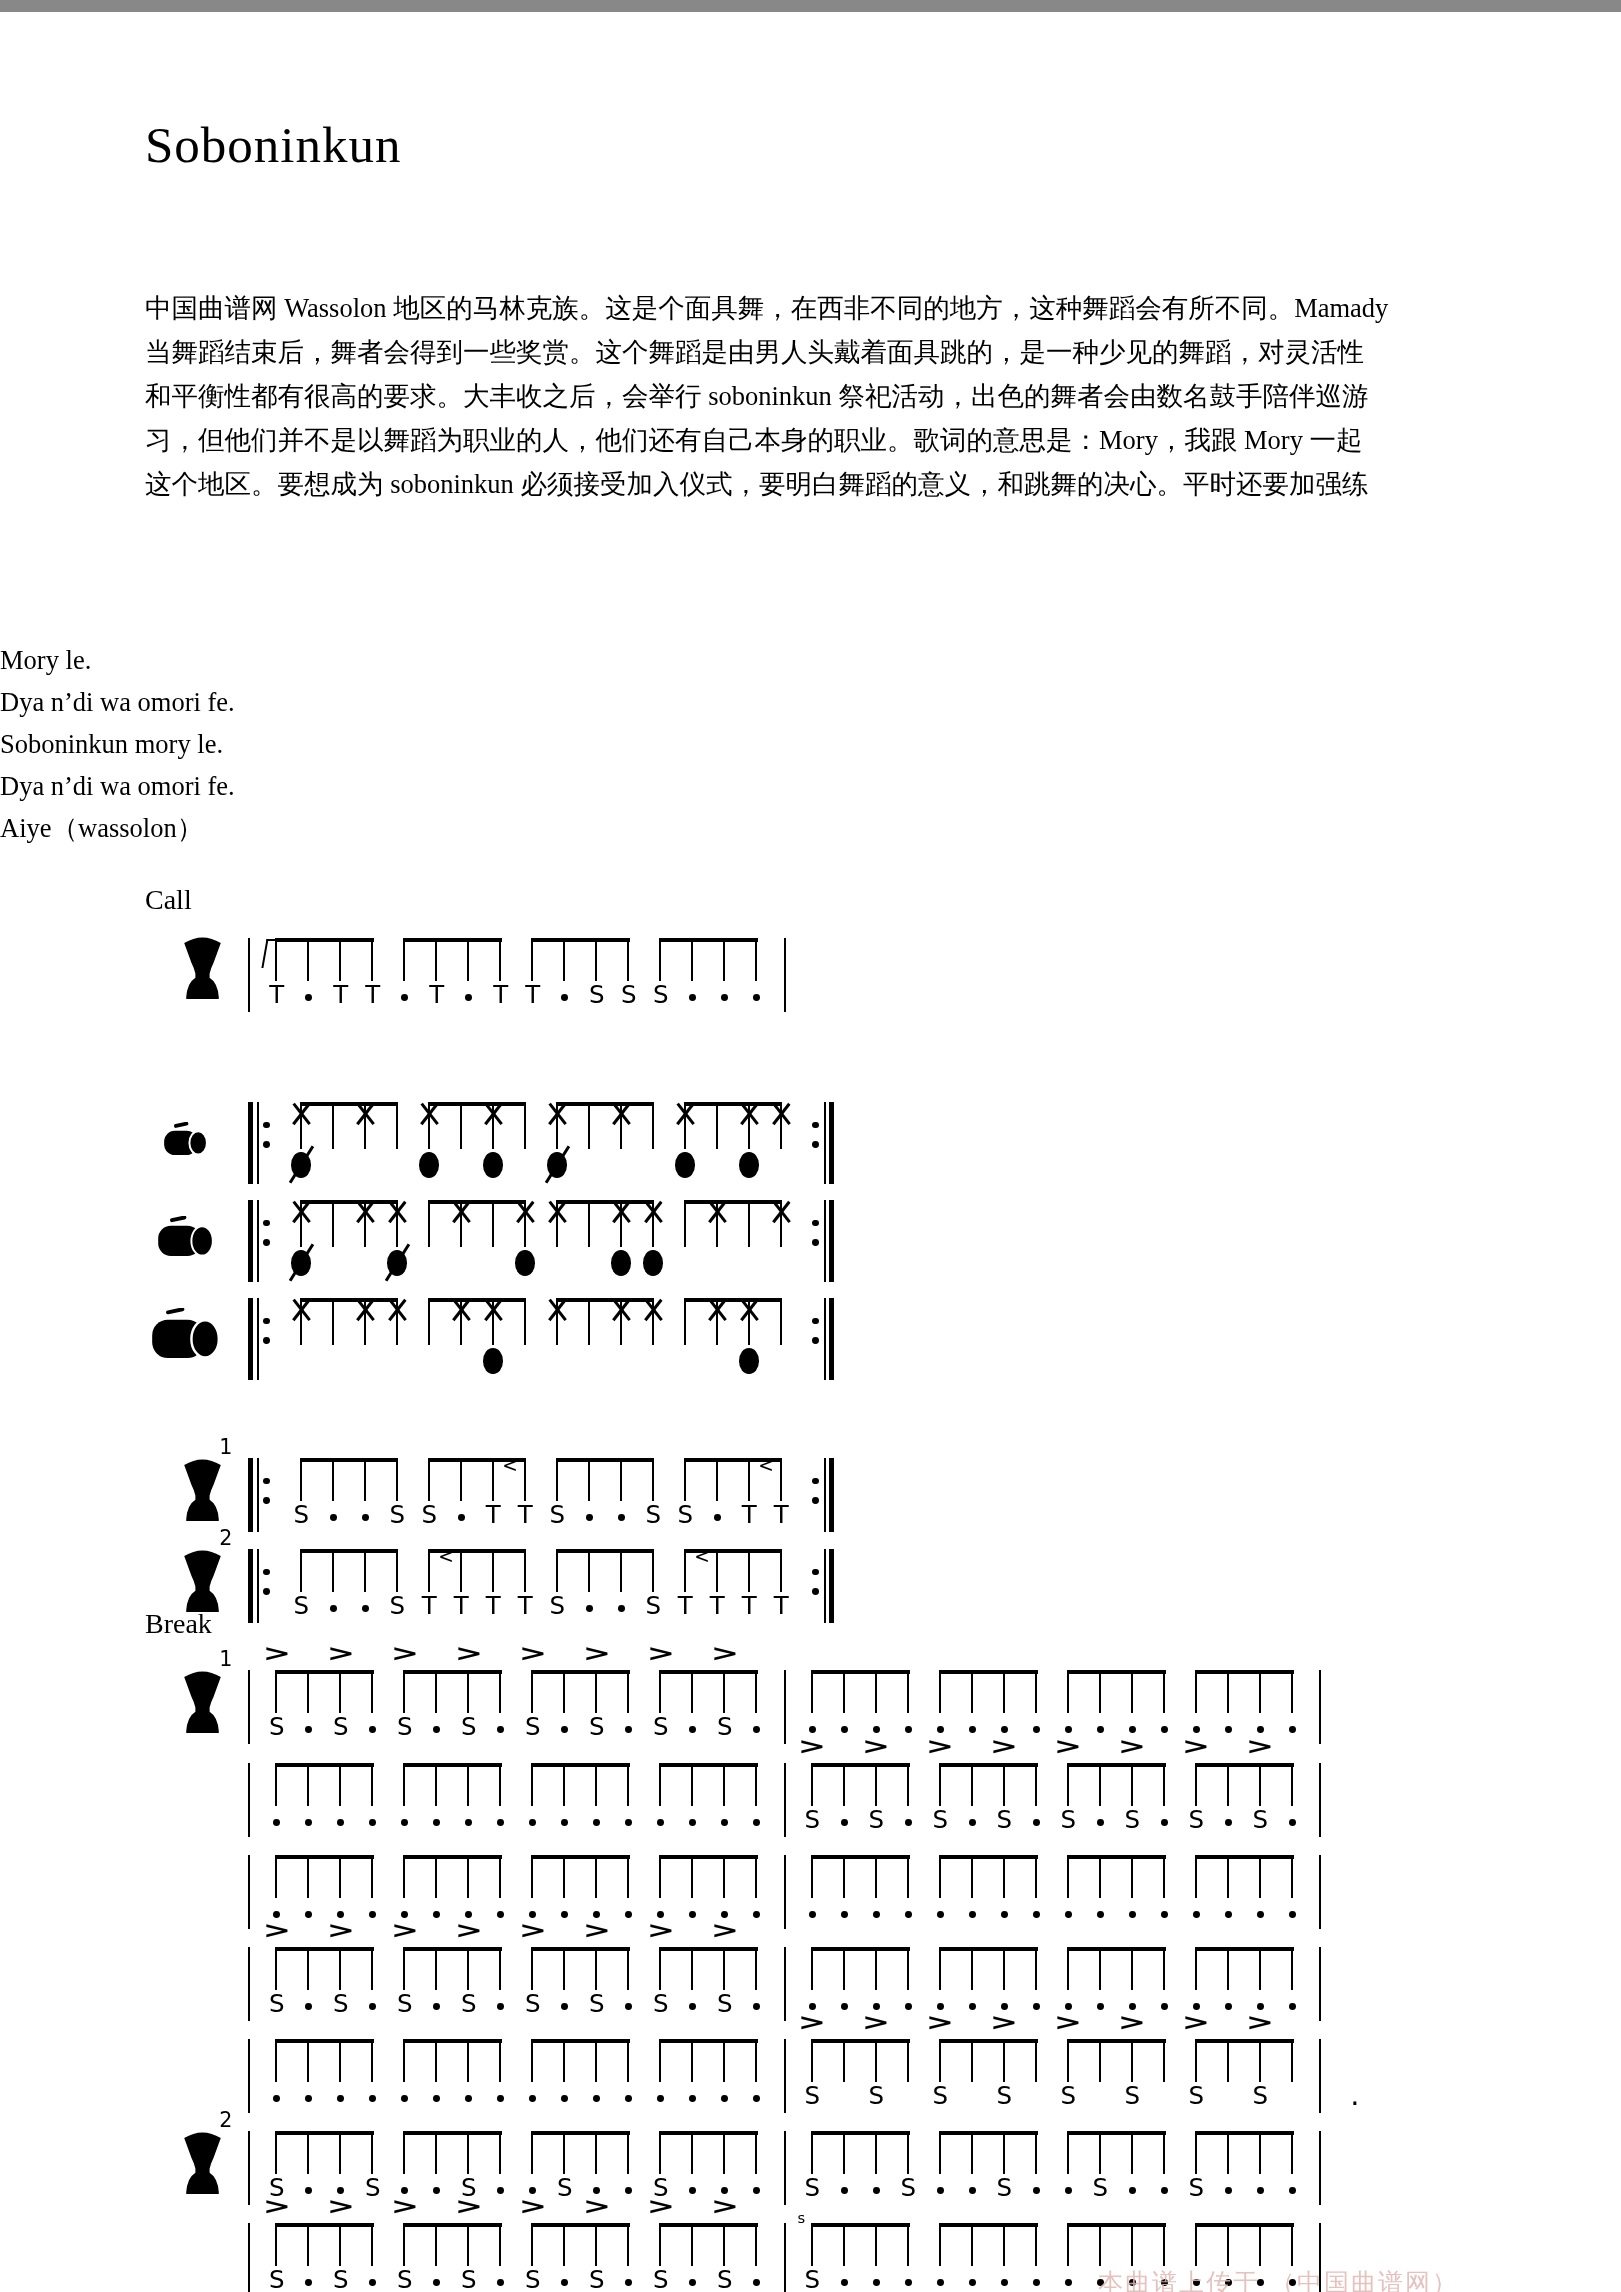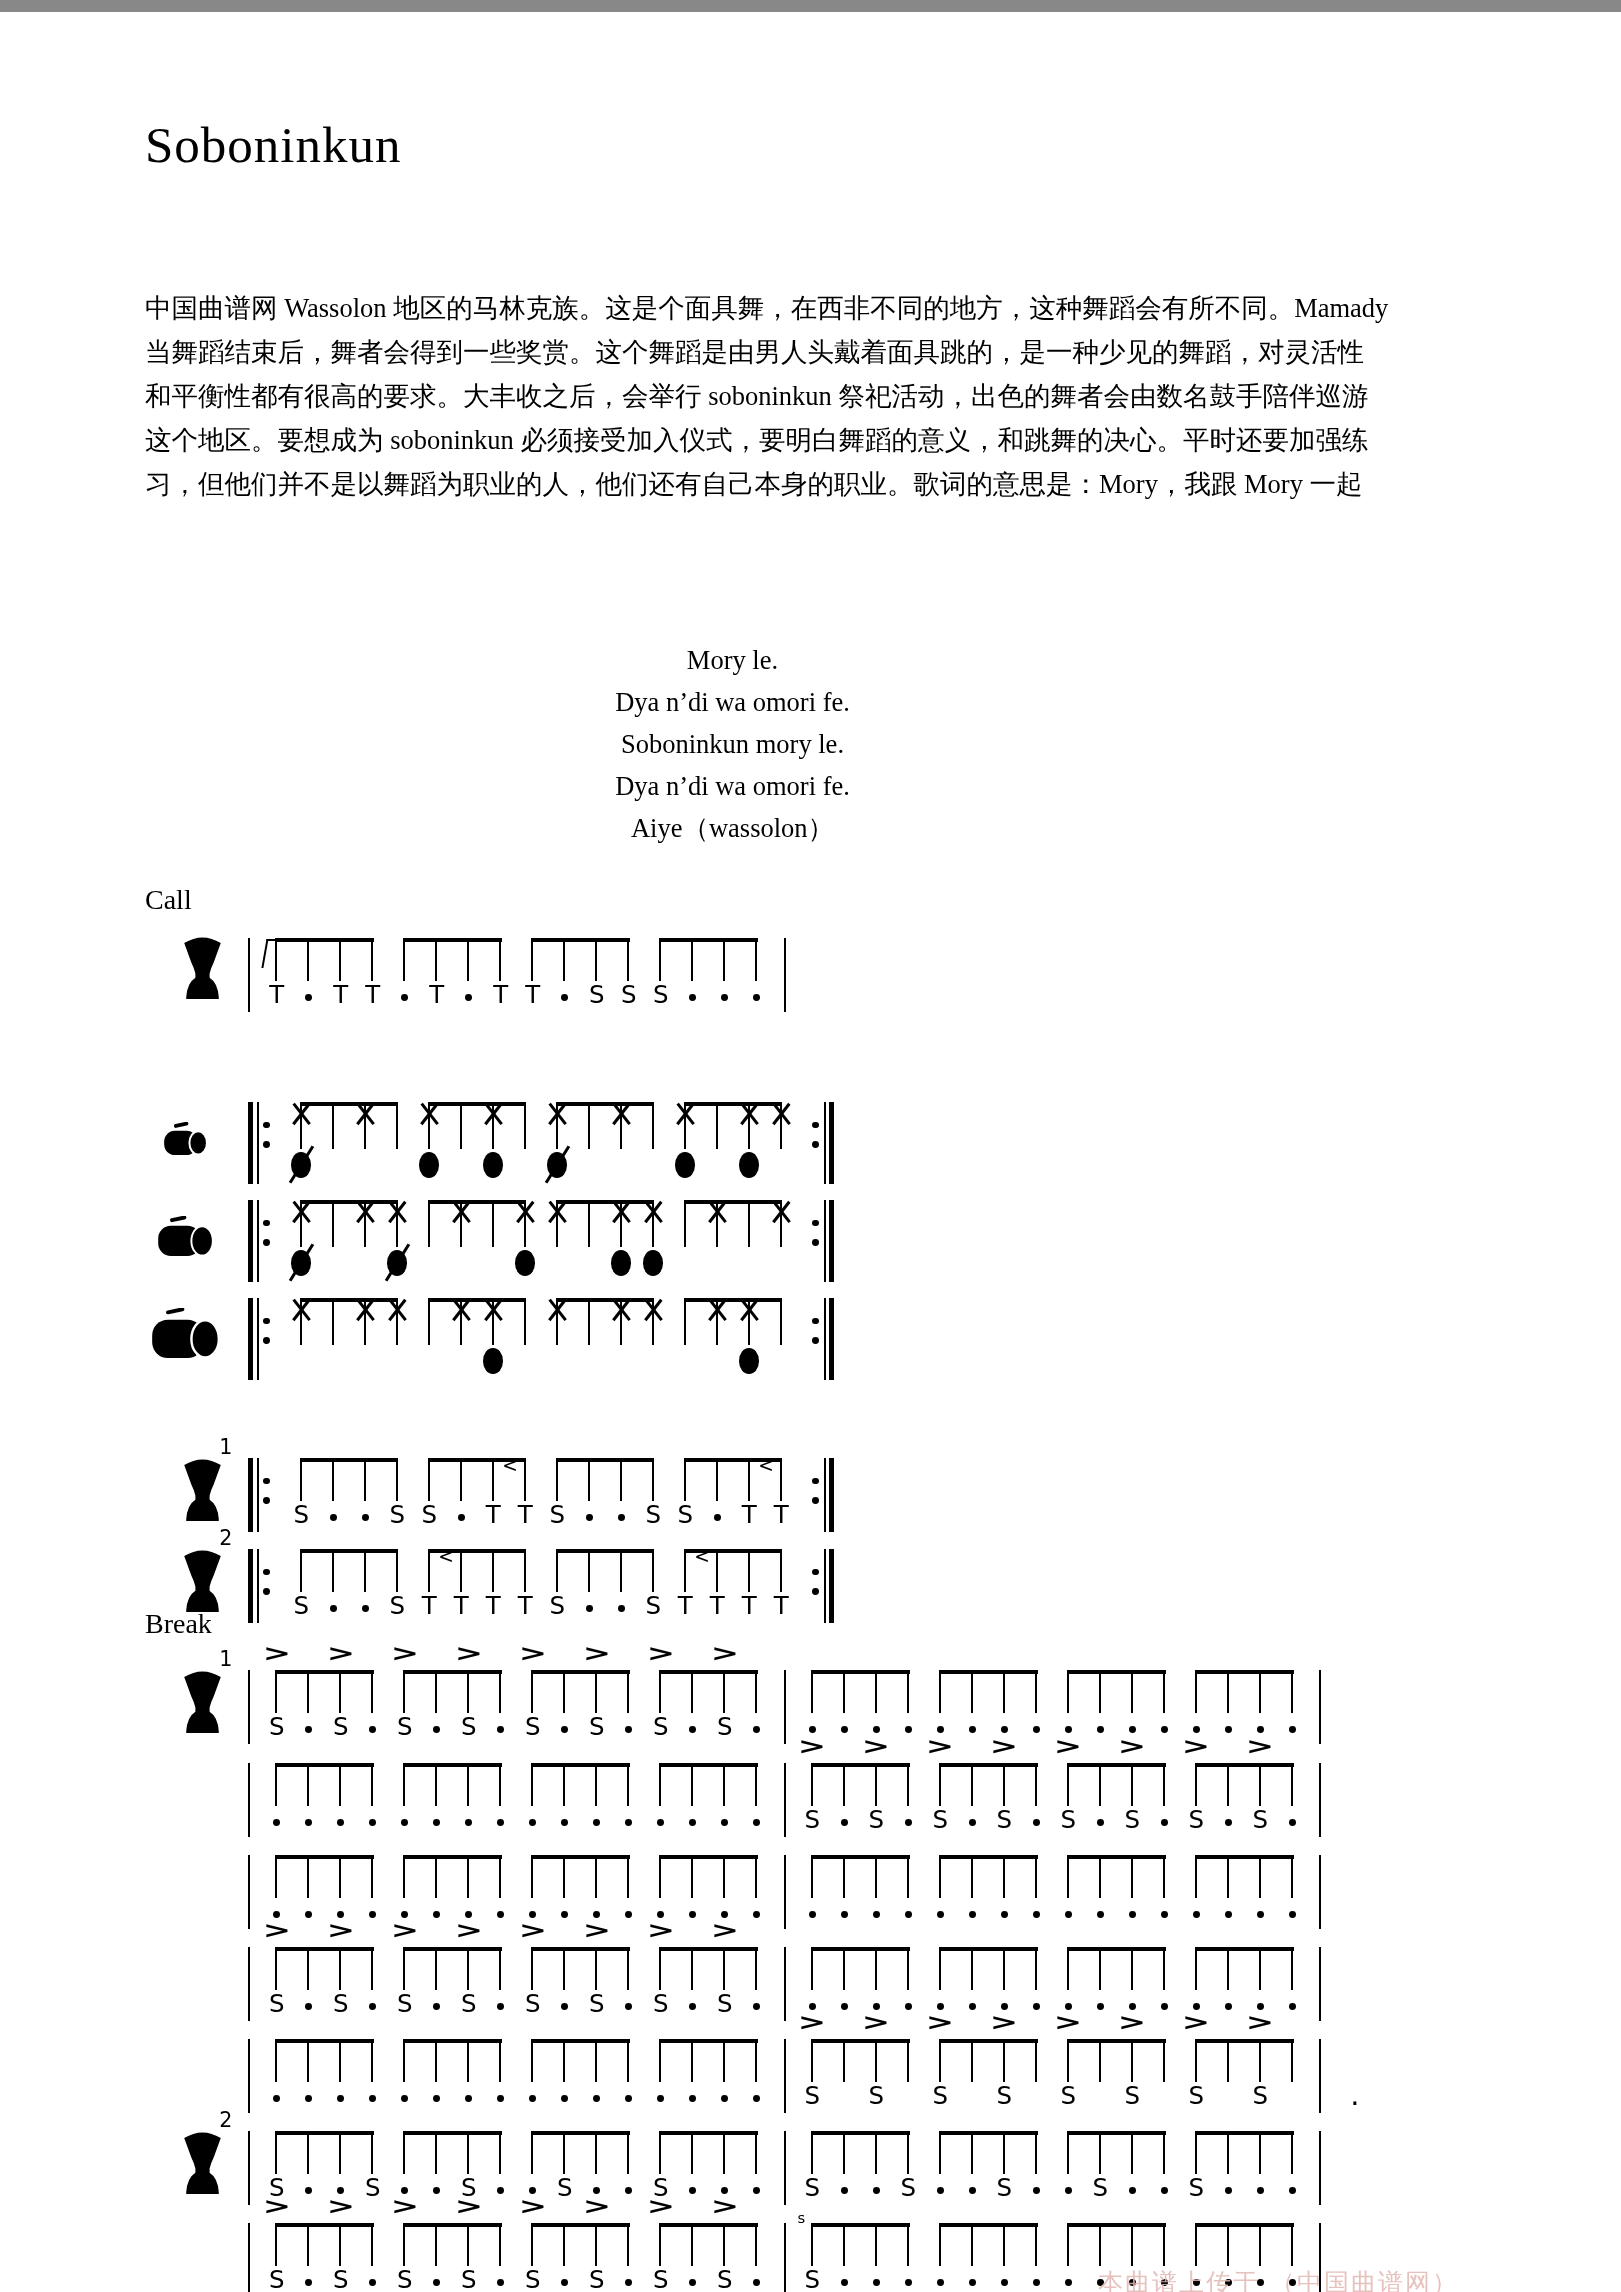--- a/index.html
+++ b/index.html
@@ -1,20 +1,20 @@
 <!DOCTYPE html>
 <html><head>
 <meta charset="utf-8">
 <style>
   html,body{margin:0;padding:0;background:#888;}
   .page{position:relative;width:1621px;height:2293px;background:#ffffff;
         font-family:"Liberation Serif",serif;color:#000;overflow:hidden;margin:12px auto;}
   .title{position:absolute;left:145px;top:104px;font-size:51px;letter-spacing:1px;}
   .intro{position:absolute;left:145px;top:274px;width:1348px;font-size:26.5px;line-height:44px;}
-  .lyrics{position:absolute;left:0;top:627px;width:1465px;text-align:center;font-size:26.5px;line-height:42px;}
+  .lyrics{position:absolute;left:0;top:627px;width:1465px;font-size:26.5px;line-height:42px;}
   .section-label{position:absolute;left:145px;font-size:28px;}
 
   
   .nline{position:absolute;display:flex;align-items:flex-start;}
   .icon-slot{position:absolute;width:88px;display:flex;justify-content:center;}
   .iwrap{position:relative;display:inline-block;}
   .sup-num{position:absolute;top:-23.5px;right:-9.8px;font-size:20.6px;font-family:"DejaVu Sans",sans-serif;}
   .bar{width:2px;background:#000;}
   .measure{display:flex;margin:0 10.8px;}
   .group{display:flex;position:relative;}
@@ -58,22 +58,22 @@
 </head>
 <body>
 
 <div class="page">
   <div class="title">Soboninkun</div>
 
   <div class="intro">
     <div>中国曲谱网 Wassolon 地区的马林克族。这是个面具舞，在西非不同的地方，这种舞蹈会有所不同。Mamady</div>
     <div>当舞蹈结束后，舞者会得到一些奖赏。这个舞蹈是由男人头戴着面具跳的，是一种少见的舞蹈，对灵活性</div>
     <div>和平衡性都有很高的要求。大丰收之后，会举行 soboninkun 祭祀活动，出色的舞者会由数名鼓手陪伴巡游</div>
+    <div>习，但他们并不是以舞蹈为职业的人，他们还有自己本身的职业。歌词的意思是：Mory，我跟 Mory 一起</div>
     <div>这个地区。要想成为 soboninkun 必须接受加入仪式，要明白舞蹈的意义，和跳舞的决心。平时还要加强练</div>
-    <div>习，但他们并不是以舞蹈为职业的人，他们还有自己本身的职业。歌词的意思是：Mory，我跟 Mory 一起</div>
   </div>
 
   <div class="lyrics">
     <div>Mory le.</div>
     <div>Dya n’di wa omori fe.</div>
     <div>Soboninkun mory le.</div>
     <div>Dya n’di wa omori fe.</div>
     <div>Aiye（wassolon）</div>
   </div>
 

